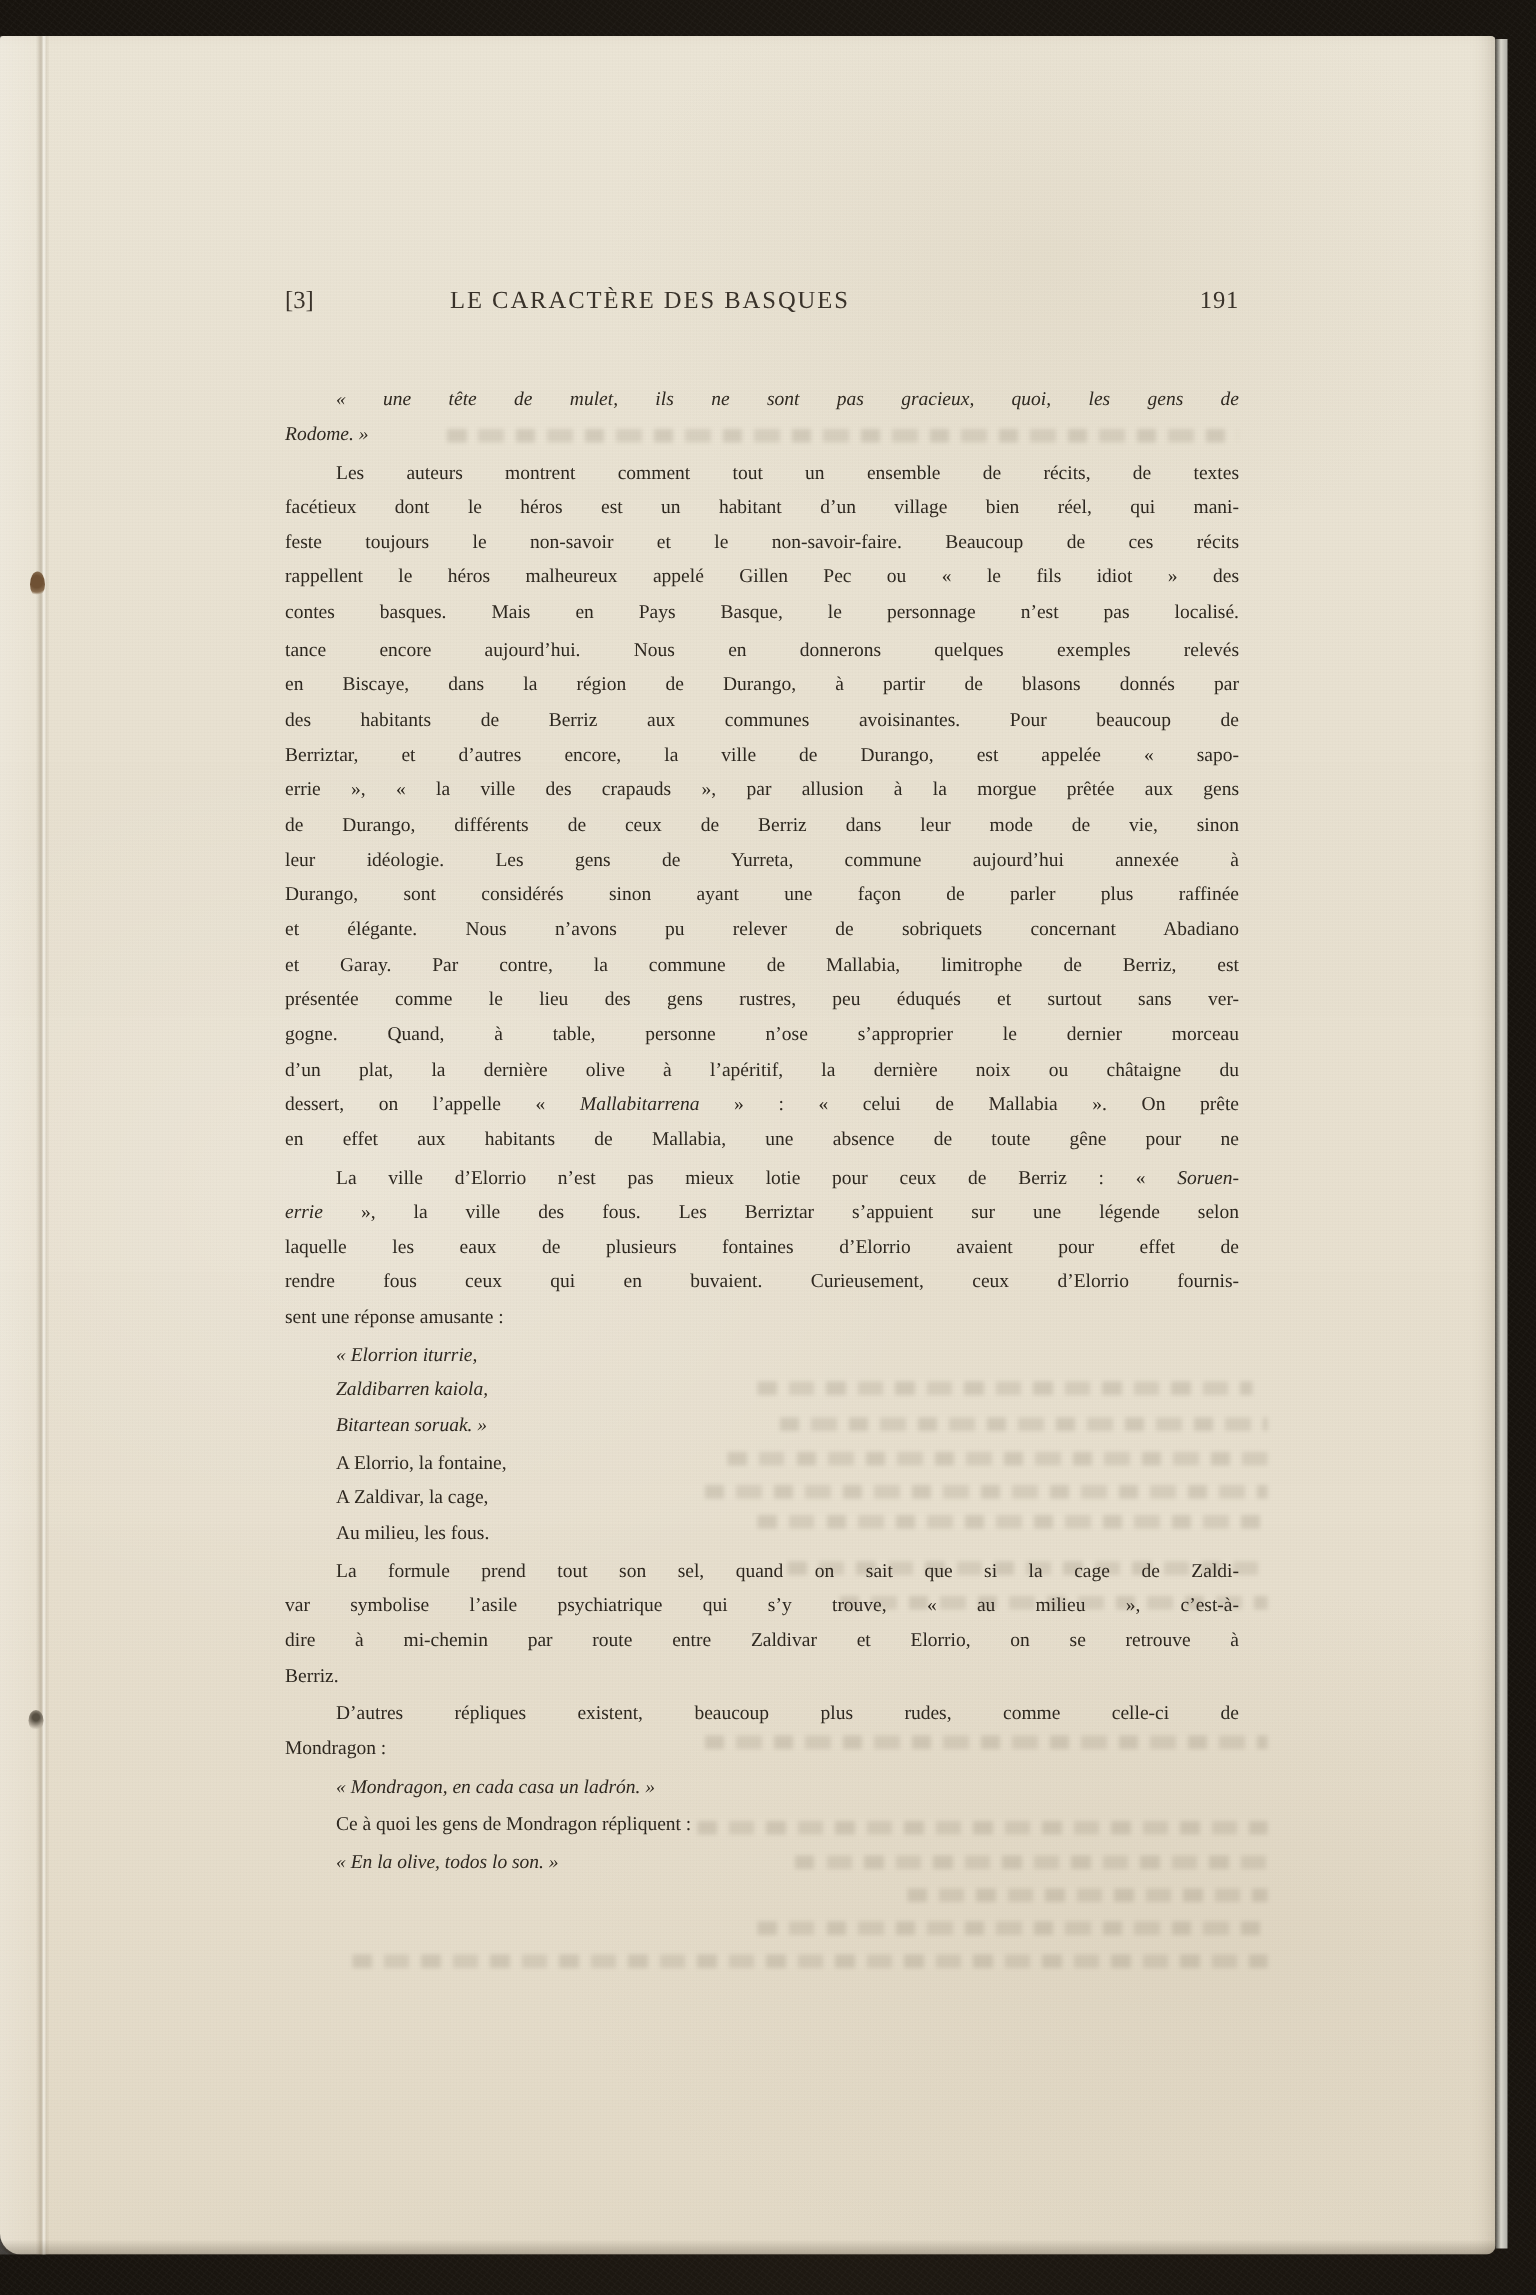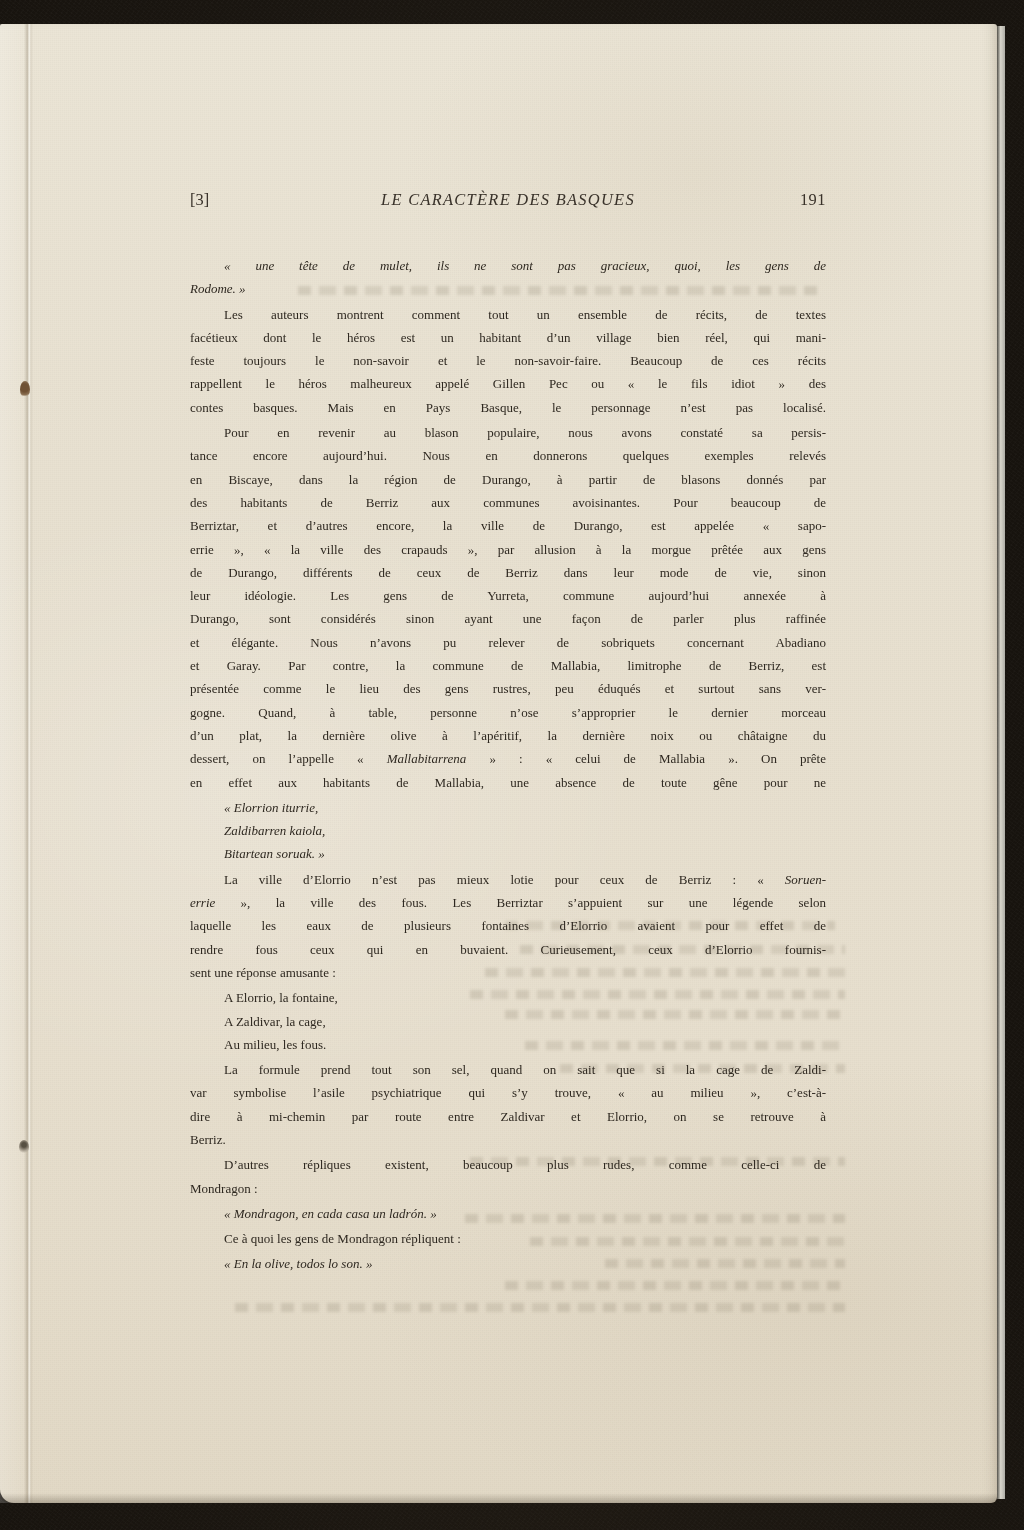--- a/index.html
+++ b/index.html
@@ -52,21 +52,21 @@
   .page-edge{
     position:absolute;left:997px;top:26px;width:8px;height:1473px;
     background:linear-gradient(90deg,#8988807e,#d8d6cc 45%,#aeada6);
   }
   .content{position:absolute;left:190px;top:0;width:636px;color:#2e2820;}
   .pg-header{
     position:absolute;left:0;top:166px;width:636px;height:22px;
     display:flex;align-items:baseline;font-size:16.4px;color:#39322a;
   }
   .pg-header .cell-l{width:110px;text-align:left;}
-  .pg-header .cell-c{flex:1;text-align:center;letter-spacing:1.3px;font-style:italic;}
+  .pg-header .cell-c{flex:1;text-align:left;letter-spacing:1.3px;}
   .pg-header .cell-r{width:110px;text-align:right;letter-spacing:0.5px;}
   .text-col{
     position:absolute;left:0;top:230px;width:636px;
     font-size:13px;line-height:23.3px;
   }
   .block + .block{margin-top:2px;font-family:Liberation Serif, serif;}
   .line{white-space:nowrap;}
   .line.just{white-space:normal;text-align:justify;text-align-last:justify;}
   .line.ind{text-indent:34px;}
   .block.verse .line{padding-left:34px;}
@@ -115,48 +115,47 @@
             <div class="line"><span class="it">Rodome. »</span></div>
           </div>
           <div class="block body">
             <div class="line just ind"><span>Les auteurs montrent comment tout un ensemble de récits, de textes</span></div>
             <div class="line just"><span>facétieux dont le héros est un habitant d’un village bien réel, qui mani-</span></div>
             <div class="line just"><span>feste toujours le non-savoir et le non-savoir-faire. Beaucoup de ces récits</span></div>
             <div class="line just"><span>rappellent le héros malheureux appelé Gillen Pec ou « le fils idiot » des</span></div>
             <div class="line just"><span>contes basques. Mais en Pays Basque, le personnage n’est pas localisé.</span></div>
           </div>
           <div class="block body">
-            <div class="line just ind"><span>Pour en revenir au blason populaire, nous avons constaté sa persis-</span></div>
             <div class="line just"><span>tance encore aujourd’hui. Nous en donnerons quelques exemples relevés</span></div>
             <div class="line just"><span>en Biscaye, dans la région de Durango, à partir de blasons donnés par</span></div>
             <div class="line just"><span>des habitants de Berriz aux communes avoisinantes. Pour beaucoup de</span></div>
             <div class="line just"><span>Berriztar, et d’autres encore, la ville de Durango, est appelée « sapo-</span></div>
             <div class="line just"><span>errie », « la ville des crapauds », par allusion à la morgue prêtée aux gens</span></div>
             <div class="line just"><span>de Durango, différents de ceux de Berriz dans leur mode de vie, sinon</span></div>
             <div class="line just"><span>leur idéologie. Les gens de Yurreta, commune aujourd’hui annexée à</span></div>
             <div class="line just"><span>Durango, sont considérés sinon ayant une façon de parler plus raffinée</span></div>
             <div class="line just"><span>et élégante. Nous n’avons pu relever de sobriquets concernant Abadiano</span></div>
             <div class="line just"><span>et Garay. Par contre, la commune de Mallabia, limitrophe de Berriz, est</span></div>
             <div class="line just"><span>présentée comme le lieu des gens rustres, peu éduqués et surtout sans ver-</span></div>
             <div class="line just"><span>gogne. Quand, à table, personne n’ose s’approprier le dernier morceau</span></div>
             <div class="line just"><span>d’un plat, la dernière olive à l’apéritif, la dernière noix ou châtaigne du</span></div>
             <div class="line just"><span>dessert, on l’appelle « </span><span class="it">Mallabitarrena</span><span> » : « celui de Mallabia ». On prête</span></div>
             <div class="line just"><span>en effet aux habitants de Mallabia, une absence de toute gêne pour ne</span></div>
           </div>
-          <div class="block verse">
-            <div class="line"><span class="it">« Elorrion iturrie,</span></div>
-            <div class="line"><span class="it">Zaldibarren kaiola,</span></div>
-            <div class="line"><span class="it">Bitartean soruak. »</span></div>
-          </div>
           <div class="block body">
             <div class="line just ind"><span>La ville d’Elorrio n’est pas mieux lotie pour ceux de Berriz : « </span><span class="it">Soruen-</span></div>
             <div class="line just"><span class="it">errie</span><span> », la ville des fous. Les Berriztar s’appuient sur une légende selon</span></div>
             <div class="line just"><span>laquelle les eaux de plusieurs fontaines d’Elorrio avaient pour effet de</span></div>
             <div class="line just"><span>rendre fous ceux qui en buvaient. Curieusement, ceux d’Elorrio fournis-</span></div>
             <div class="line"><span>sent une réponse amusante :</span></div>
+          </div>
+          <div class="block verse">
+            <div class="line"><span class="it">« Elorrion iturrie,</span></div>
+            <div class="line"><span class="it">Zaldibarren kaiola,</span></div>
+            <div class="line"><span class="it">Bitartean soruak. »</span></div>
           </div>
           <div class="block verse">
             <div class="line"><span>A Elorrio, la fontaine,</span></div>
             <div class="line"><span>A Zaldivar, la cage,</span></div>
             <div class="line"><span>Au milieu, les fous.</span></div>
           </div>
           <div class="block body">
             <div class="line just ind"><span>La formule prend tout son sel, quand on sait que si la cage de Zaldi-</span></div>
             <div class="line just"><span>var symbolise l’asile psychiatrique qui s’y trouve, « au milieu », c’est-à-</span></div>
             <div class="line just"><span>dire à mi-chemin par route entre Zaldivar et Elorrio, on se retrouve à</span></div>

